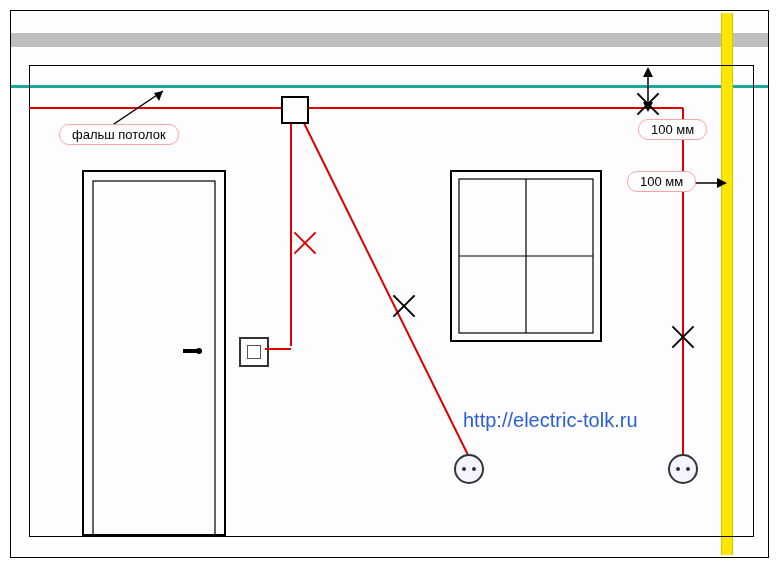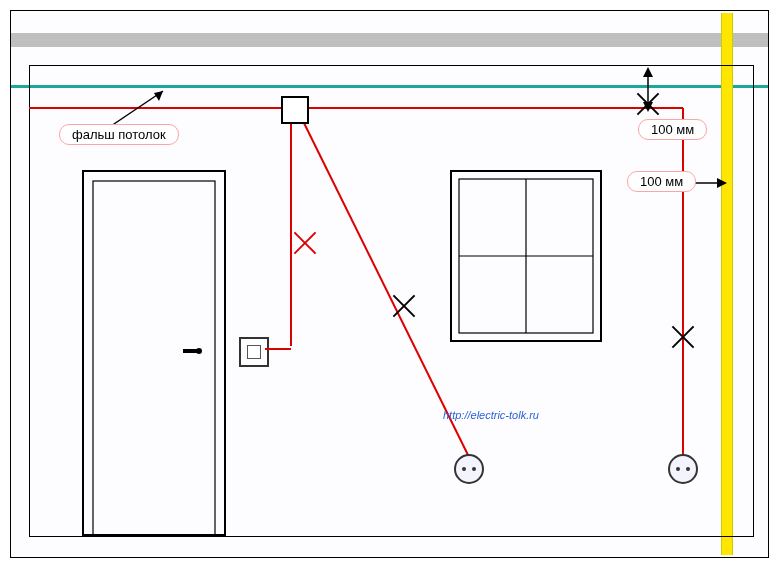--- a/index.html
+++ b/index.html
@@ -20,22 +20,22 @@
   .label-box {
     border: 1px solid #fca5a5;
     border-radius: 10px;
     padding: 2px 12px;
     background: #fff;
     font-size: 13px;
     white-space: nowrap;
   }
   .url {
     color: #2a5fd6;
-    font-style: italic;
-    font-size: 11px;
+    font-size: 20px;
+    margin-left: 20px;
   }
   .x-mark {
     position: absolute;
     width: 26px; height: 26px;
     transform: translate(-50%, -50%);
   }
   .x-mark::before, .x-mark::after {
     content: '';
     position: absolute;
     left: 50%; top: 50%;

